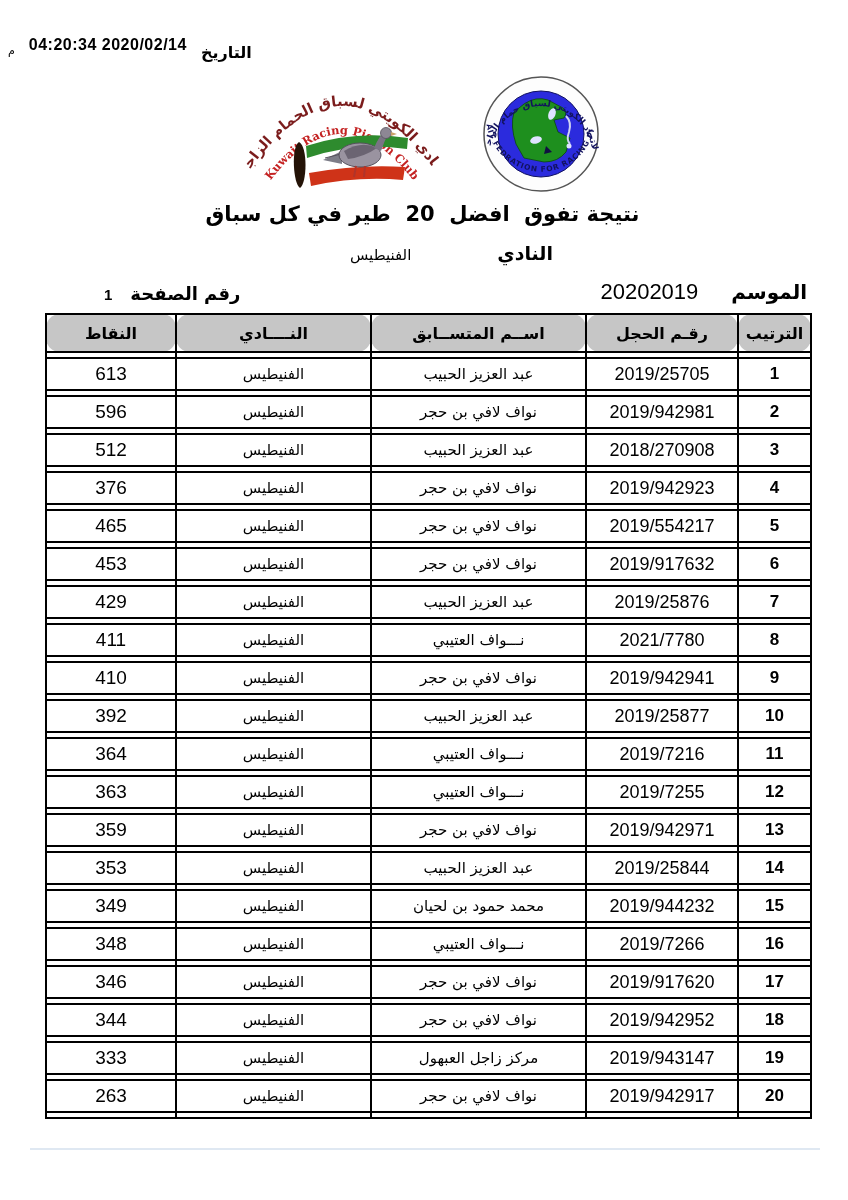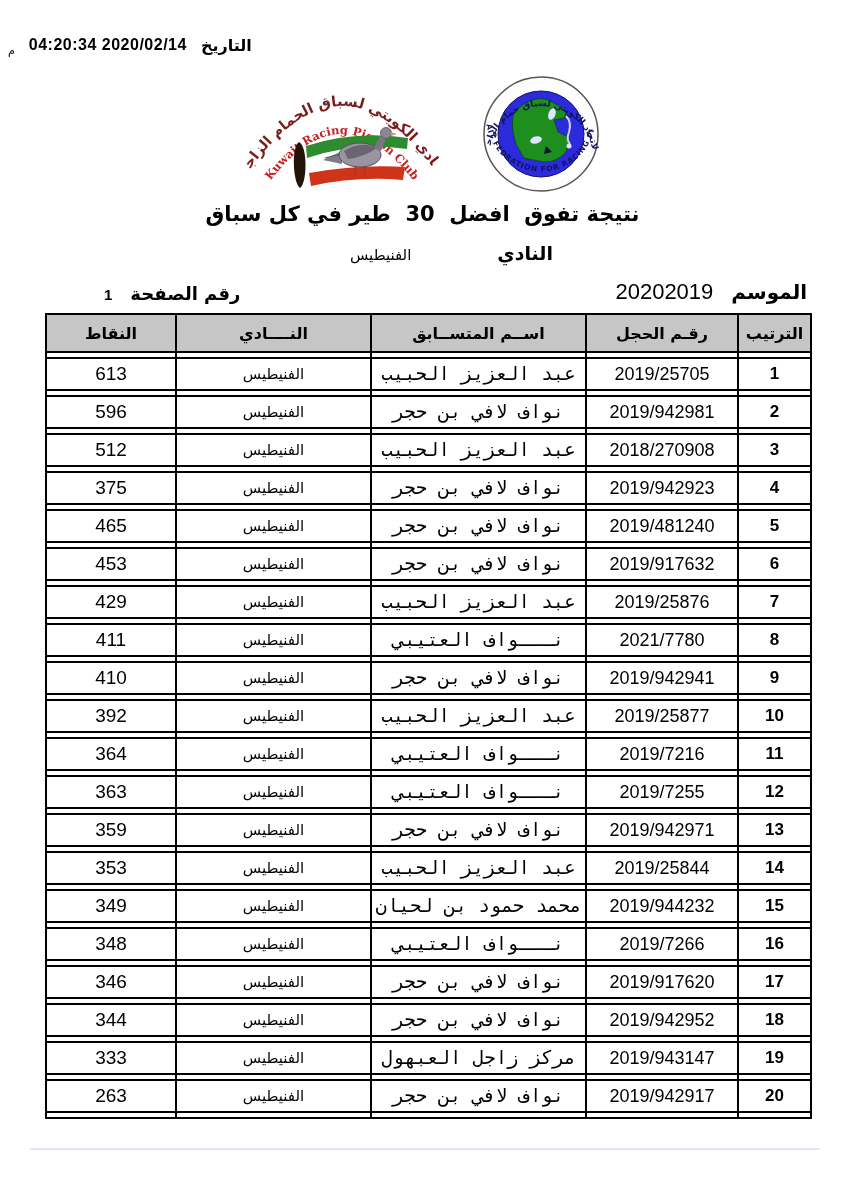--- a/index.html
+++ b/index.html
@@ -5,48 +5,48 @@
   html,body{margin:0;padding:0;}
   body{
     width:848px;height:1200px;position:relative;overflow:hidden;
     background:#ffffff;color:#000;
     font-family:"DejaVu Sans",sans-serif;
   }
   
   .datebar{position:absolute;left:8px;top:36px;display:flex;direction:ltr;align-items:flex-start;gap:14px;}
   .meridiem{font-size:11px;margin-top:8px;}
   .datetime{font-size:16px;font-family:"Liberation Sans",sans-serif;font-weight:600;letter-spacing:.5px;text-align:center;}
-  .date-label{font-size:16px;font-weight:bold;margin-top:0;}
+  .date-label{font-size:16px;font-weight:bold;margin-top:7px;}
   
   .logo-left{position:absolute;left:243px;top:74px;}
   .logo-right{position:absolute;left:466px;top:74px;}
   
   .title{position:absolute;left:150px;top:202px;width:545px;text-align:center;
          direction:rtl;font-weight:bold;font-size:21px;white-space:pre;}
   .club-line{position:absolute;left:350px;top:242px;width:203px;direction:rtl;
              display:flex;justify-content:space-between;align-items:baseline;}
   .club-label{font-weight:bold;font-size:19px;text-align:center;}
   .club-value{font-size:15px;}
   .season-line{position:absolute;right:41px;top:279px;direction:rtl;display:flex;gap:18px;align-items:baseline;}
-  .season-label{font-weight:bold;font-size:20px;}
+  .season-label{font-weight:bold;font-size:20px;margin-left:15px;}
   .season-value{font-size:22px;font-family:"Liberation Sans",sans-serif;}
   .page-line{position:absolute;left:104px;top:283px;direction:rtl;display:flex;gap:18px;align-items:baseline;}
   .page-label{font-weight:bold;font-size:18px;}
   .page-value{font-weight:bold;font-size:15px;font-family:"Liberation Sans",sans-serif;}
   
   table.results{position:absolute;left:45px;top:313px;width:765px;border-collapse:collapse;
                 direction:rtl;table-layout:fixed;}
   table.results th,table.results td{border:2px solid #000;text-align:center;vertical-align:middle;padding:0;overflow:hidden;}
-  table.results th{background:#c6c6c6;font-weight:bold;font-size:16px;height:36px;}
+  table.results th{background:#c6c6c6;font-weight:bold;font-size:16px;height:36px;border-radius:14px;}
   tr.data-row{height:32px;}
   tr.spacer-row{height:6px;}
   tr.spacer-row td{border:2px solid #000;}
   td.cell-rank{font-family:"Liberation Sans",sans-serif;font-weight:bold;font-size:17px;}
   td.cell-ring{font-family:"Liberation Sans",sans-serif;font-size:18px;margin-top:43px;}
-  td.cell-name{font-size:19px;font-family:Liberation Mono, monospace;}
+  td.cell-name{font-size:15px;}
   td.cell-club{font-size:15px;}
   td.cell-points{font-family:"Liberation Sans",sans-serif;font-size:19px;}
   
   .bottom-line{position:absolute;left:30px;top:1148px;width:790px;height:2px;background:#b9cbe3;opacity:.45;}
 </style>
 </head>
 <body>
 
 <div class="datebar">
   <span class="meridiem">م</span>
@@ -97,21 +97,21 @@
     <circle cx="103" cy="72" r="2.5" fill="#dfe3ff"></circle>
   </g>
   <text font-size="9" font-weight="bold" fill="#12125e" font-family="DejaVu Sans,sans-serif">
     <textPath href="#arcTopIn" startOffset="50%" text-anchor="middle">الاتحاد الكويتي لسباق حمام الزاجل</textPath>
   </text>
   <text font-size="7.5" font-weight="bold" fill="#12125e" letter-spacing="0.8" font-family="DejaVu Sans,sans-serif">
     <textPath href="#arcBotIn" startOffset="50%" text-anchor="middle">KUWAIT FEDRATION FOR RACING PIGEON</textPath>
   </text>
 </svg>
 
-<div class="title">نتيجة تفوق  افضل  30  طير في كل سباق</div>
+<div class="title">نتيجة تفوق  افضل  20  طير في كل سباق</div>
 
 <div class="club-line">
   <span class="club-label">النادي</span>
   <span class="club-value">الفنيطيس</span>
 </div>
 
 <div class="season-line">
   <span class="season-label">الموسم</span>
   <span class="season-value">20202019</span>
 </div>
@@ -186,32 +186,32 @@
         <td></td>
         <td></td>
         <td></td>
         <td></td>
       </tr>
       <tr class="data-row">
         <td class="cell-rank">4</td>
         <td class="cell-ring">2019/942923</td>
         <td class="cell-name">نواف لافي بن حجر</td>
         <td class="cell-club">الفنيطيس</td>
-        <td class="cell-points">375</td>
+        <td class="cell-points">376</td>
       </tr>
       <tr class="spacer-row">
         <td></td>
         <td></td>
         <td></td>
         <td></td>
         <td></td>
       </tr>
       <tr class="data-row">
         <td class="cell-rank">5</td>
-        <td class="cell-ring">2019/481240</td>
+        <td class="cell-ring">2019/554217</td>
         <td class="cell-name">نواف لافي بن حجر</td>
         <td class="cell-club">الفنيطيس</td>
         <td class="cell-points">465</td>
       </tr>
       <tr class="spacer-row">
         <td></td>
         <td></td>
         <td></td>
         <td></td>
         <td></td>

